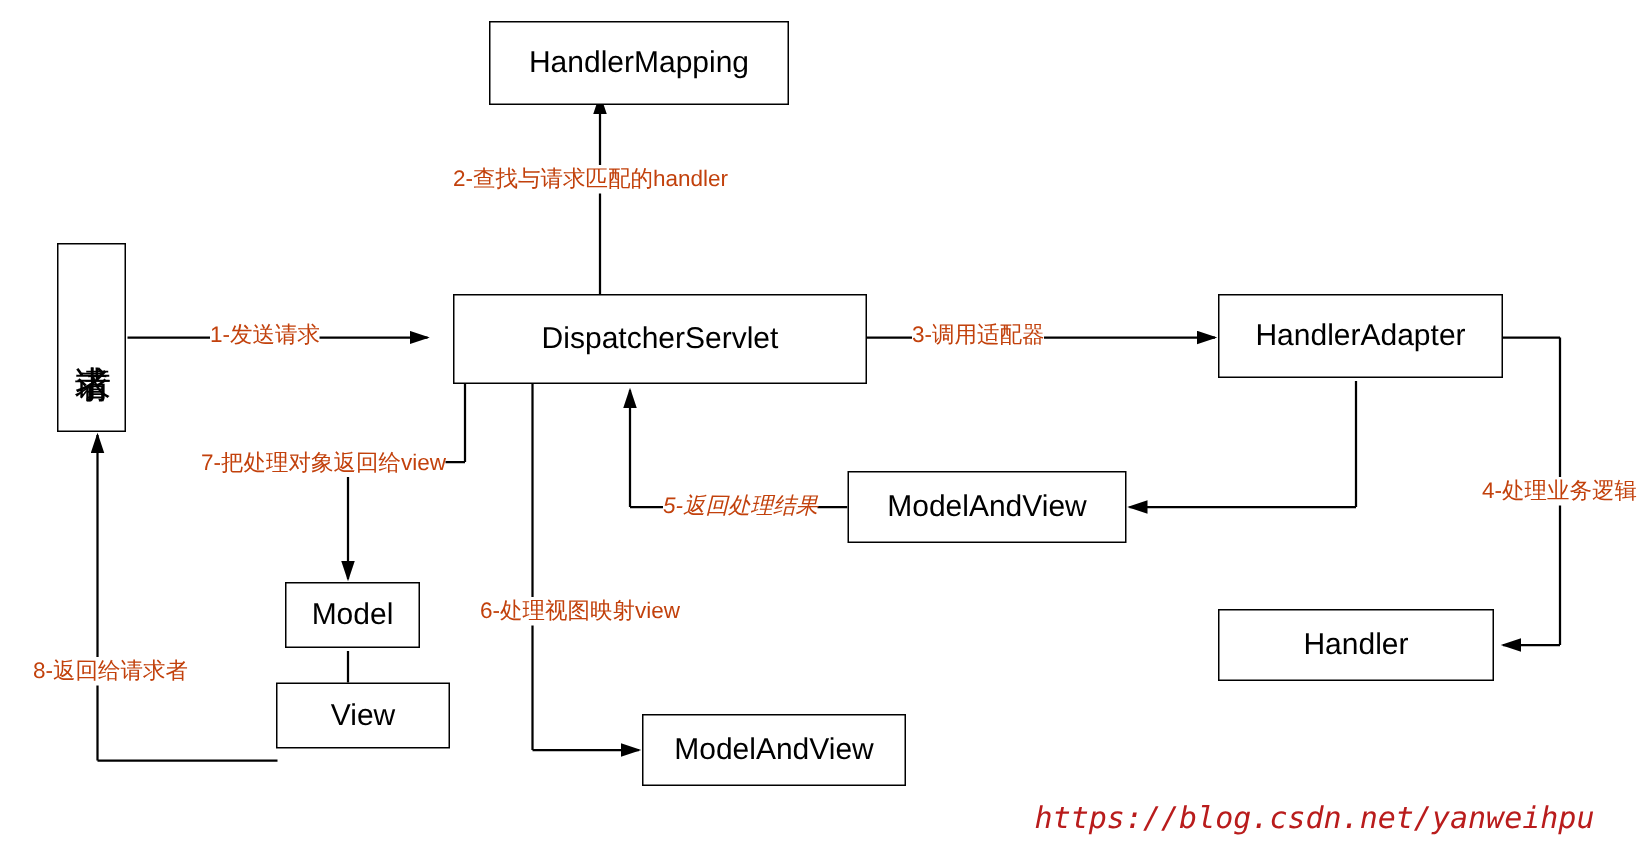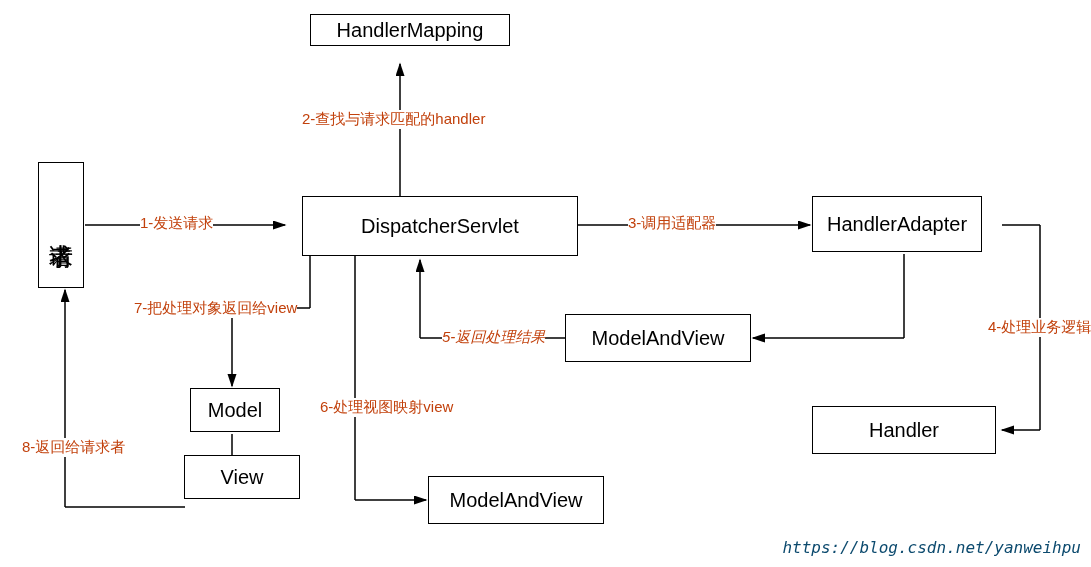--- a/index.html
+++ b/index.html
@@ -31,25 +31,25 @@
   }
   .label {
     position: absolute;
     font-size: 15px;
     background: #fff;
     white-space: nowrap;
     color: #c2410c;
   }
   .watermark {
     position: absolute;
-    right: 10px;
+    right: 28px;
     bottom: 10px;
     font-family: monospace;
-    color: #0c4a6e;
-    font-size: 16px;
+    color: #b91c1c;
+    font-size: 20px;
     font-style: italic;
   }
   svg.connectors {
     position: absolute;
     left: 0; top: 0;
     width: 1091px;
     height: 567px;
     pointer-events: none;
   }
 </style>
@@ -87,41 +87,41 @@
   <line x1="232" y1="308" x2="232" y2="386" stroke="#000" stroke-width="1.5" marker-end="url(#arrow)"></line>
 
   <line x1="232" y1="434" x2="232" y2="481" stroke="#000" stroke-width="1.5" marker-end="url(#arrow)"></line>
 
   <line x1="185" y1="507" x2="65" y2="507" stroke="#000" stroke-width="1.5"></line>
   <line x1="65" y1="507" x2="65" y2="290" stroke="#000" stroke-width="1.5" marker-end="url(#arrow)"></line>
 </svg>
 
 <div class="box vert" style="left:38px; top:162px; width:46px; height:126px;">请求者</div>
 
-<div class="box" style="left:310px; top:14px; width:200px; height:32px;text-align:right;">HandlerMapping</div>
+<div class="box" style="left:326px; top:14px; width:200px; height:56px;text-align:right;">HandlerMapping</div>
 
 <div class="box" style="left:286px; top:196px; width:276px; height:60px;margin-left:16px;">DispatcherServlet</div>
 
-<div class="box" style="left:812px; top:196px; width:170px; height:56px;">HandlerAdapter</div>
+<div class="box" style="left:812px; top:196px; width:190px; height:56px;">HandlerAdapter</div>
 
 <div class="box" style="left:565px; top:314px; width:186px; height:48px;">ModelAndView</div>
 
 <div class="box" style="left:812px; top:406px; width:184px; height:48px;">Handler</div>
 
 <div class="box" style="left:190px; top:388px; width:90px; height:44px;">Model</div>
 
 <div class="box" style="left:184px; top:455px; width:116px; height:44px;">View</div>
 
 <div class="box" style="left:428px; top:476px; width:176px; height:48px;">ModelAndView</div>
 
 <div class="label" style="left:140px; top:214px;">1-发送请求</div>
 
 <div class="label" style="left:302px; top:110px;">2-查找与请求匹配的handler</div>
 
-<div class="label" style="left:608px; top:214px;margin-left:20px;">3-调用适配器</div>
+<div class="label" style="left:608px; top:214px;">3-调用适配器</div>
 
 <div class="label" style="left:988px; top:318px;">4-处理业务逻辑</div>
 
 <div class="label" style="left:442px; top:328px;font-style:italic;">5-返回处理结果</div>
 
 <div class="label" style="left:302px; top:398px;margin-left:18px;">6-处理视图映射view</div>
 
 <div class="label" style="left:134px; top:299px;">7-把处理对象返回给view</div>
 
 <div class="label" style="left:22px; top:438px;">8-返回给请求者</div>

